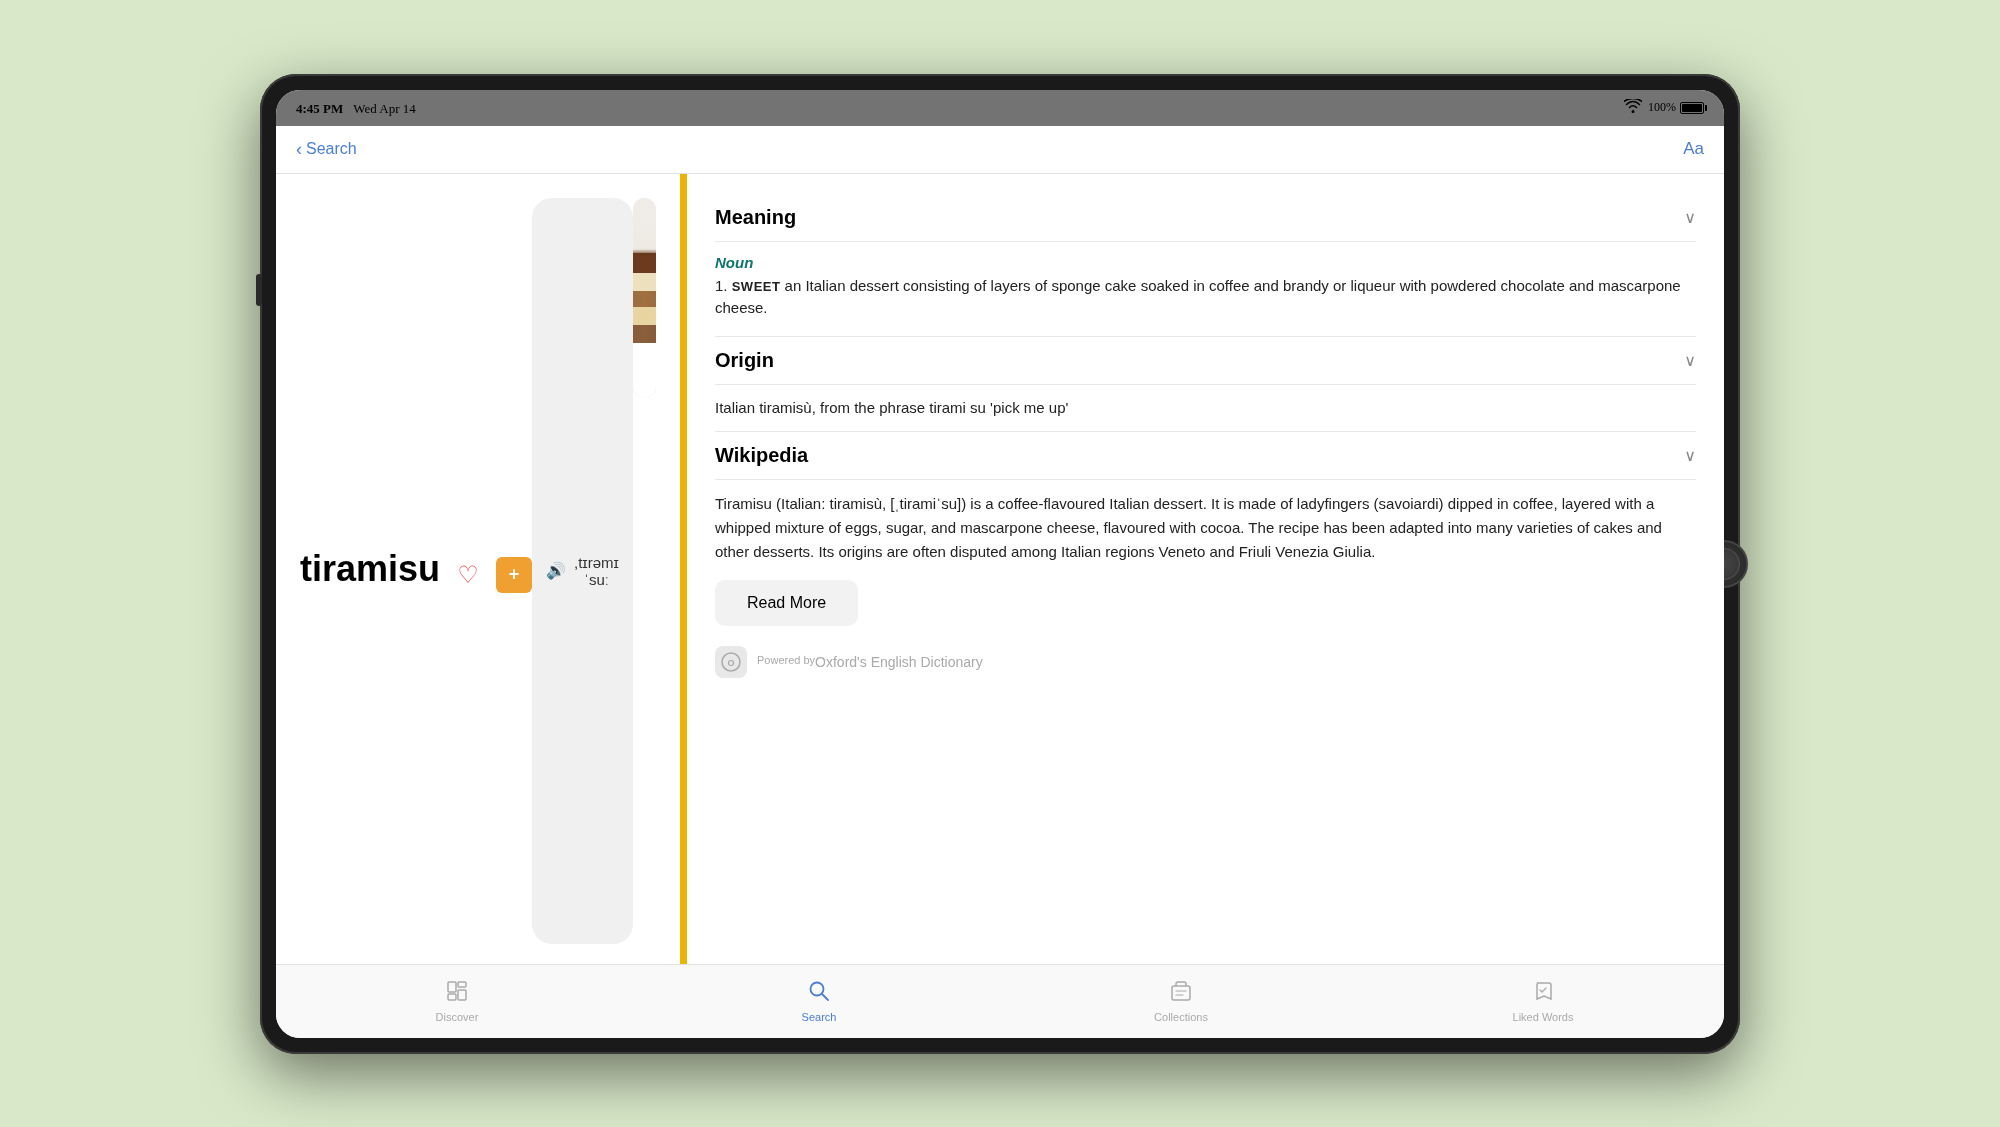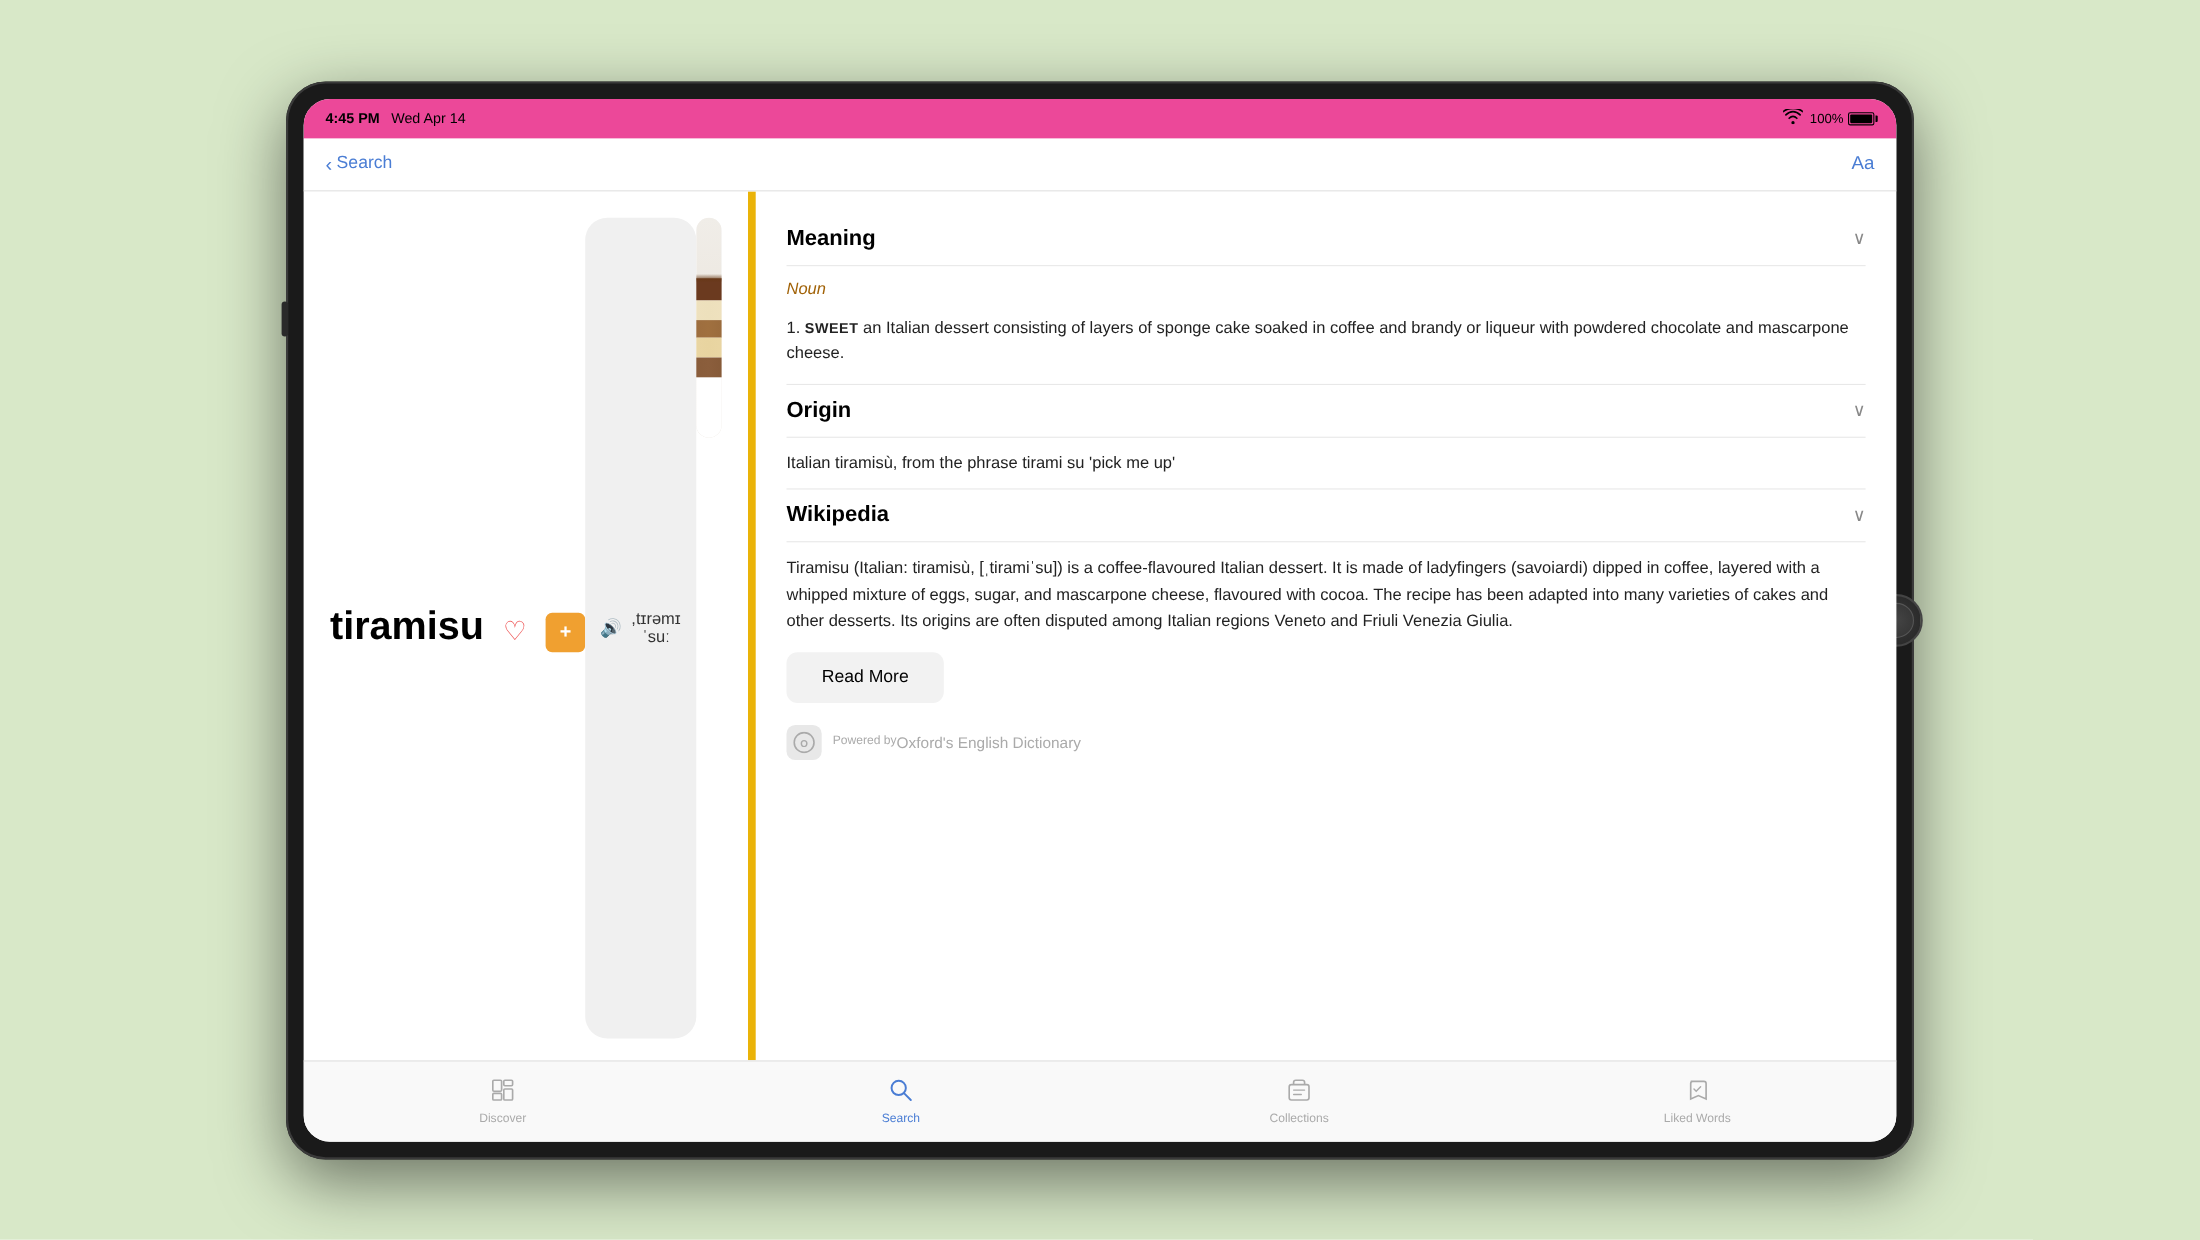--- a/index.html
+++ b/index.html
@@ -31,26 +31,27 @@
       border-radius: 24px;
       overflow: hidden;
       display: flex;
       flex-direction: column;
       position: relative;
     }
 
     
     .status-bar {
       height: 36px;
-      background: #ec4899;
+      background: #737373;
       display: flex;
       align-items: center;
       justify-content: space-between;
       padding: 16px 20px;
       flex-shrink: 0;
+      font-family: Liberation Serif, serif;
     }
     .status-time {
       font-size: 13px;
       font-weight: 600;
       color: #000;
     }
     .status-date {
       font-size: 13px;
       font-weight: 400;
       color: #000;
@@ -328,23 +329,24 @@
       color: #888;
     }
 
     .section-body {
       padding: 12px 0;
       border-bottom: 1px solid #e8e8e8;
     }
 
     .pos-label {
       font-size: 15px;
-      color: #a16207;
-      margin-bottom: 17px;
+      color: #0f766e;
+      margin-bottom: 4px;
       font-style: italic;
+      font-weight: bold;
     }
 
     .definition-item {
       font-size: 15px;
       color: #222;
       line-height: 1.5;
       margin-bottom: 4px;
     }
 
     .definition-number {

